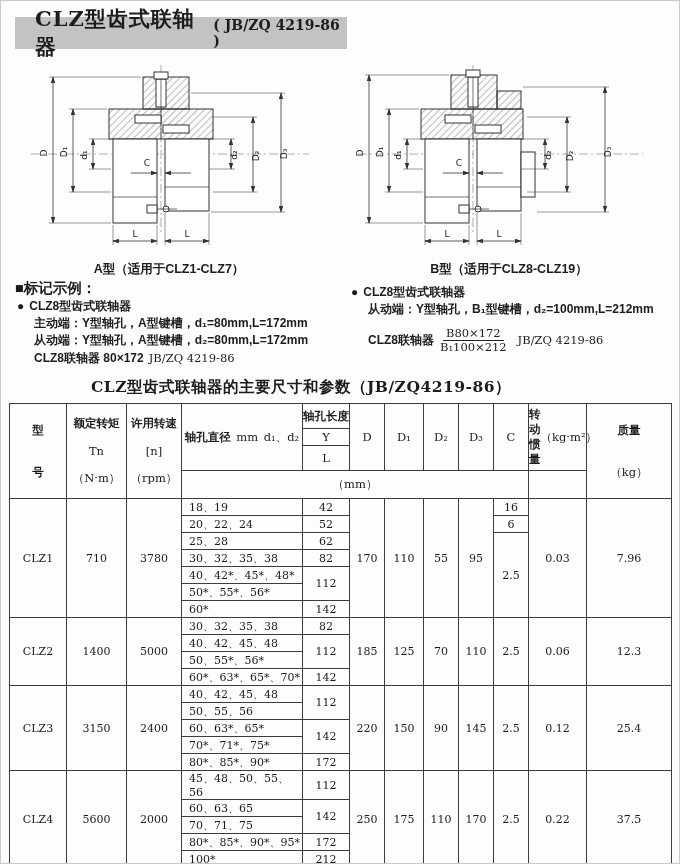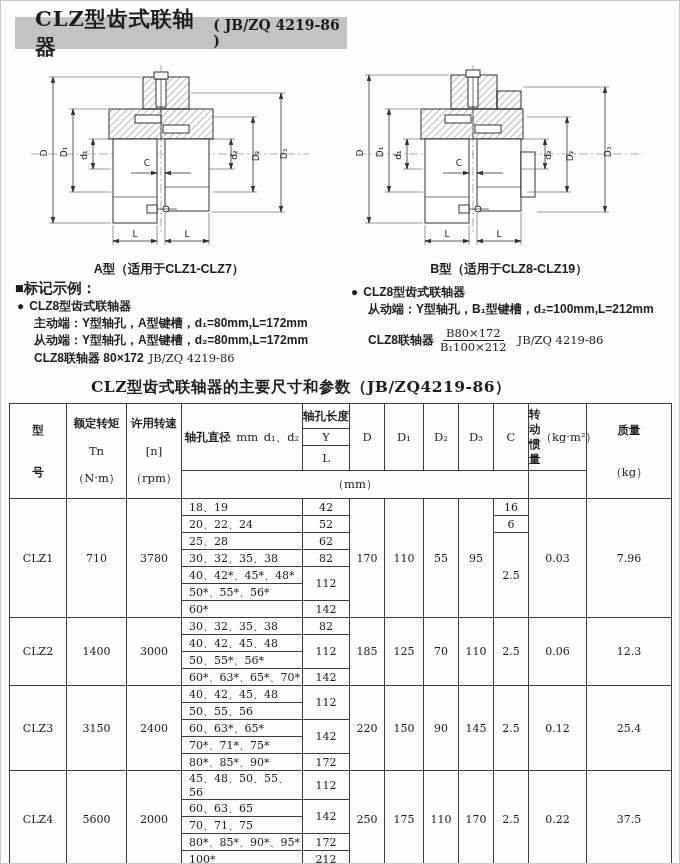--- a/index.html
+++ b/index.html
@@ -381,21 +381,21 @@
         <td class="bores">50*、55*、56*</td>
       </tr>
       <tr>
         <td class="bores">60*</td>
         <td>142</td>
       </tr>
 
       <tr class="grp-top">
         <td rowspan="4">CLZ2</td>
         <td rowspan="4">1400</td>
-        <td rowspan="4">3000</td>
+        <td rowspan="4">5000</td>
         <td class="bores">30、32、35、38</td>
         <td>82</td>
         <td rowspan="4">185</td>
         <td rowspan="4">125</td>
         <td rowspan="4">70</td>
         <td rowspan="4">110</td>
         <td rowspan="4">2.5</td>
         <td rowspan="4">0.06</td>
         <td rowspan="4">12.3</td>
       </tr>

